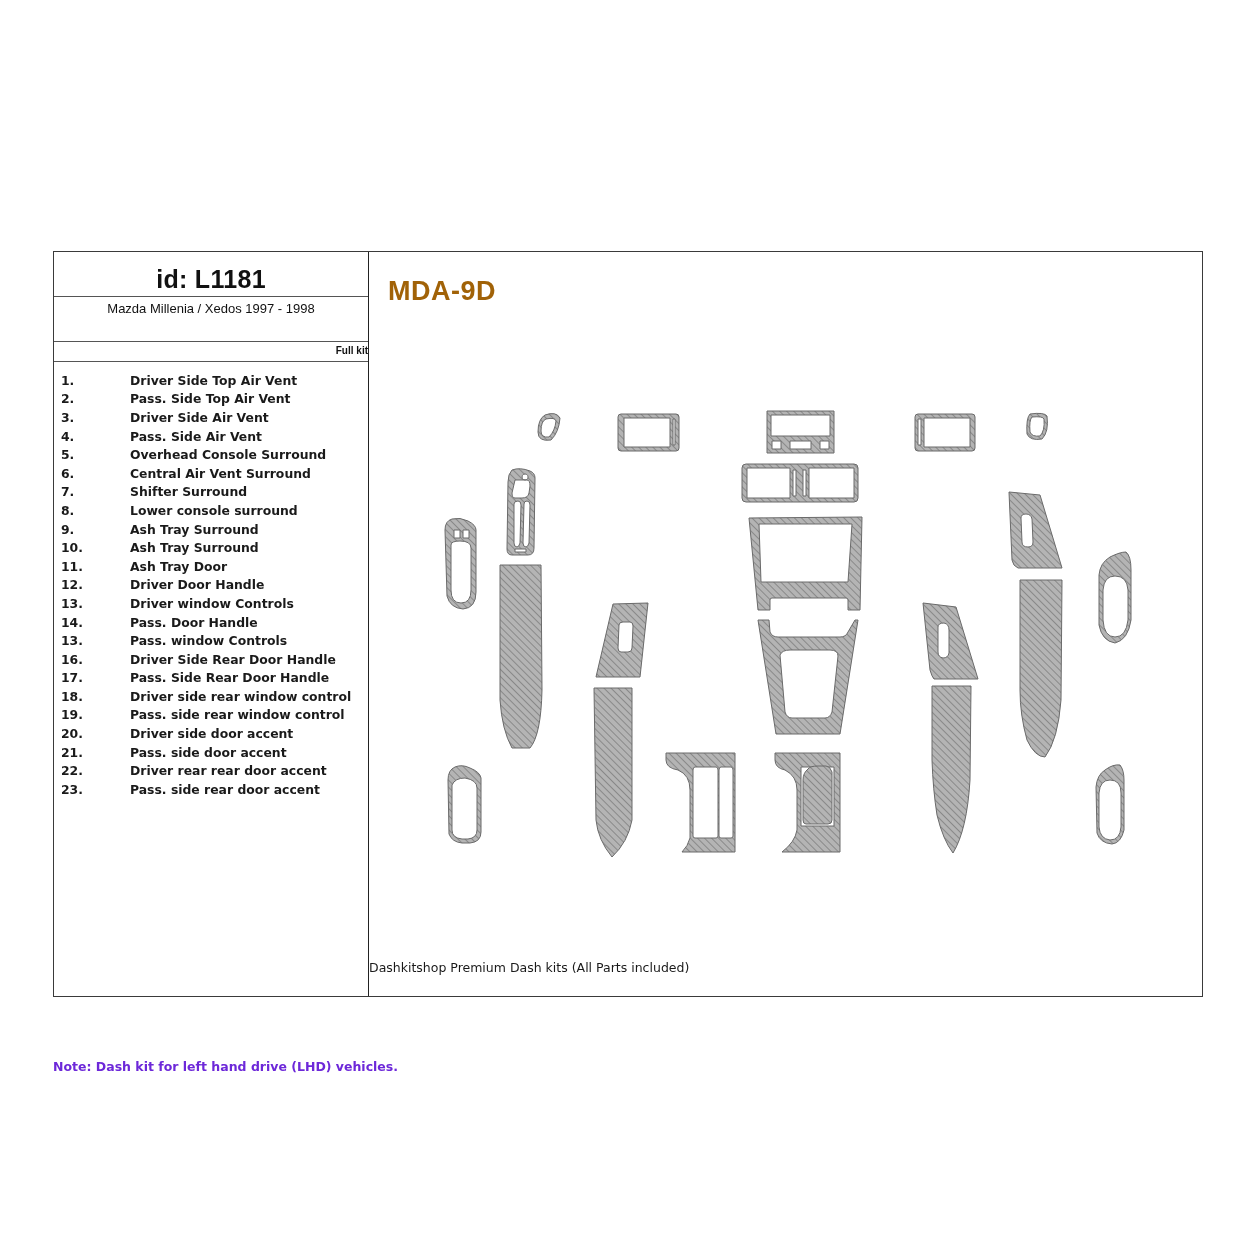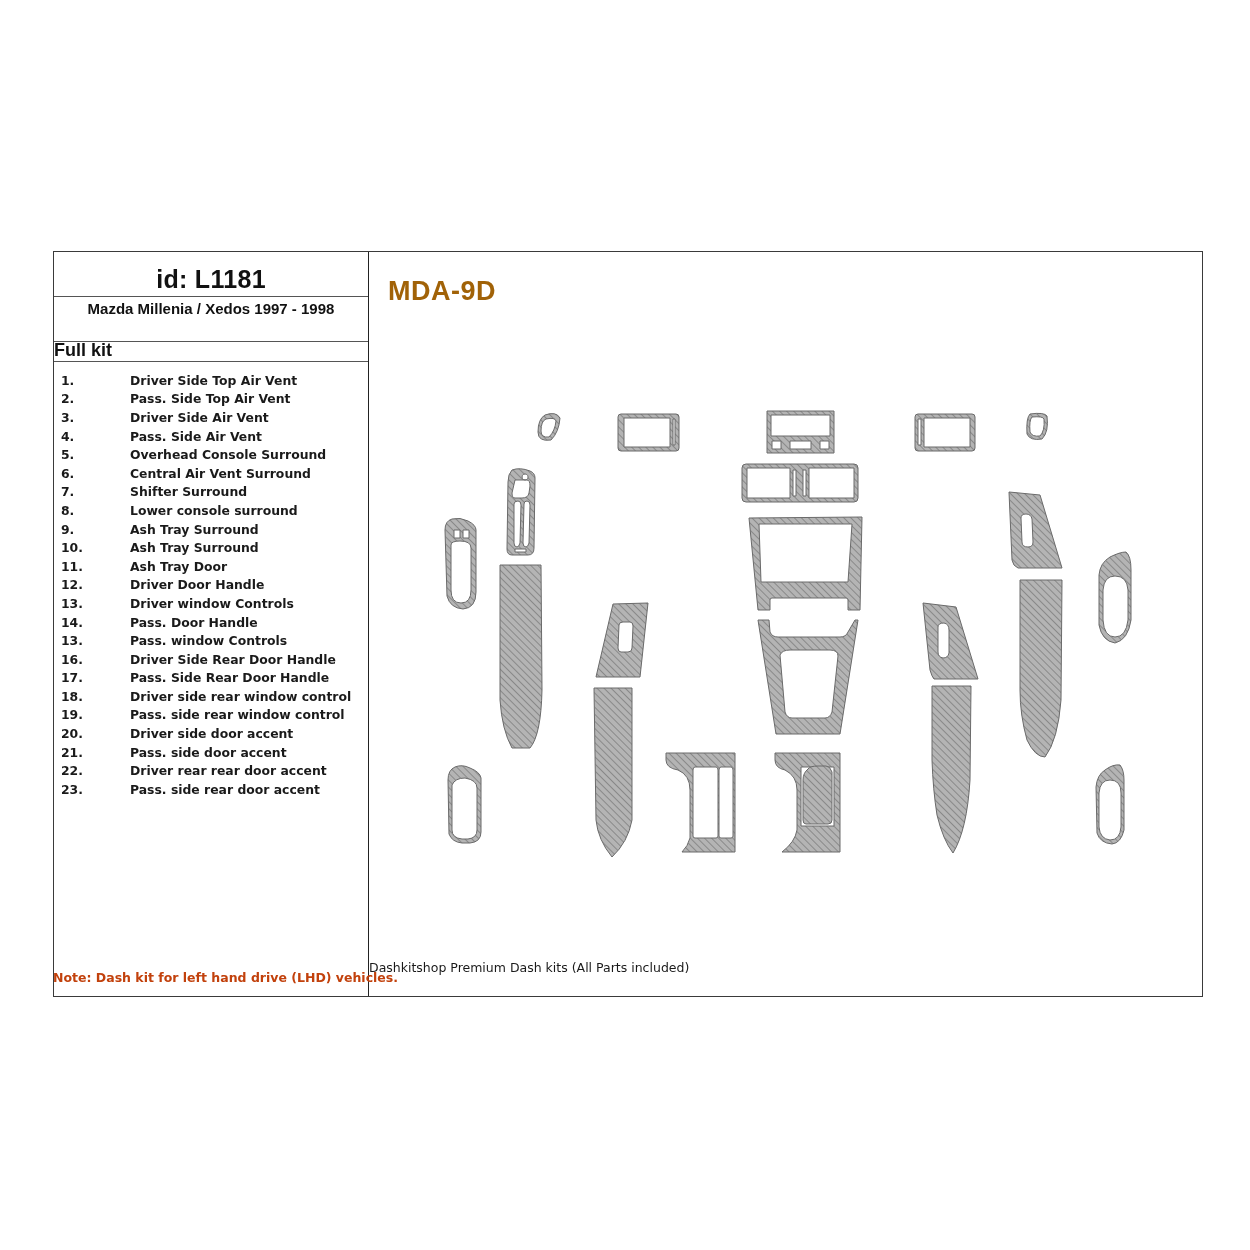--- a/index.html
+++ b/index.html
@@ -6,35 +6,35 @@
   body { width: 1250px; height: 1250px; position: relative; overflow: hidden;
          font-family: "Liberation Sans", "DejaVu Sans", sans-serif; color: #111; }
 
   .sheet { position: absolute; left: 53px; top: 251px; width: 1150px; height: 746px;
            border: 1.5px solid #3a3a3a; box-sizing: border-box; }
   .left-col { position: absolute; left: 0; top: 0; width: 315px; height: 100%;
               border-right: 1.5px solid #222; box-sizing: border-box; }
   .row-id { height: 33px; border-bottom: 1.5px solid #555; text-align: center;
             font-weight: bold; font-size: 25px; line-height: 33px; letter-spacing: 0.3px; margin-top: 11px; }
   .row-title { height: 45px; border-bottom: 1.5px solid #555; text-align: center;
-               font-weight: bold; font-size: 15px; line-height: 21px; padding-top: 1px; box-sizing: border-box; }
-  .row-kit { height: 19px; border-bottom: 1.5px solid #555; text-align: left;
-             font-weight: bold; font-size: 18px; line-height: 17px; }
+               font-weight: normal; font-size: 13px; line-height: 21px; padding-top: 1px; box-sizing: border-box; }
+  .row-kit { height: 19px; border-bottom: 1.5px solid #555; text-align: right;
+             font-weight: bold; font-size: 10px; line-height: 17px; }
   .parts-list { list-style: none; margin: 0; padding: 0; position: absolute; left: 0; top: 119px; width: 100%; }
   .parts-list li { height: 18.6px; display: flex; align-items: center;
                    font-family: "DejaVu Sans", sans-serif; font-weight: bold; font-size: 12.4px; color: #1a1a1a; }
   .parts-list .num { width: 56px; padding-left: 7px; box-sizing: border-box; }
   .parts-list .name { flex: 1; white-space: nowrap; margin-left: 20px; }
 
   .code { position: absolute; left: 334px; top: 24px; font-weight: bold; font-size: 27px;
           color: #a16207; letter-spacing: 0.5px; }
   .caption { position: absolute; left: 315px; right: 0; top: 708px; 
              font-family: "DejaVu Sans", sans-serif; font-size: 12.5px; color: #1a1a1a; }
-  .note { position: absolute; left: 53px; top: 970px; font-family: "DejaVu Sans", sans-serif;
-          font-weight: bold; font-size: 12.5px; color: #c2410c; }
+  .note { position: absolute; left: 53px; top: 1059px; font-family: "DejaVu Sans", sans-serif;
+          font-weight: bold; font-size: 12.5px; color: #6d28d9; }
 
   .diagram { position: absolute; left: 0; top: 0; width: 1250px; height: 1250px; pointer-events: none; }
   .diagram .part { pointer-events: auto; }
 </style>
 </head>
 <body>
 
 <div class="sheet">
   <div class="left-col">
     <div class="row-id">id: L1181</div>

